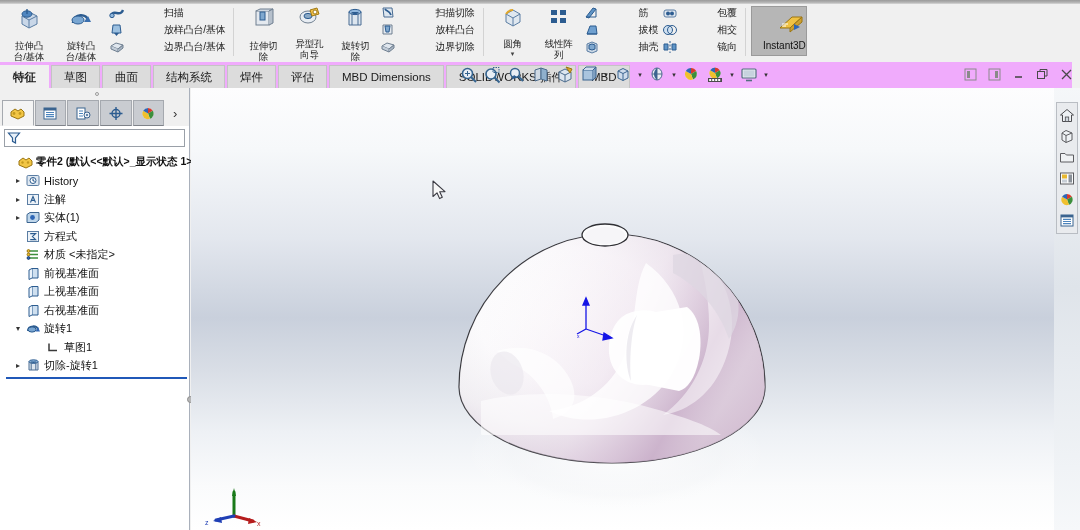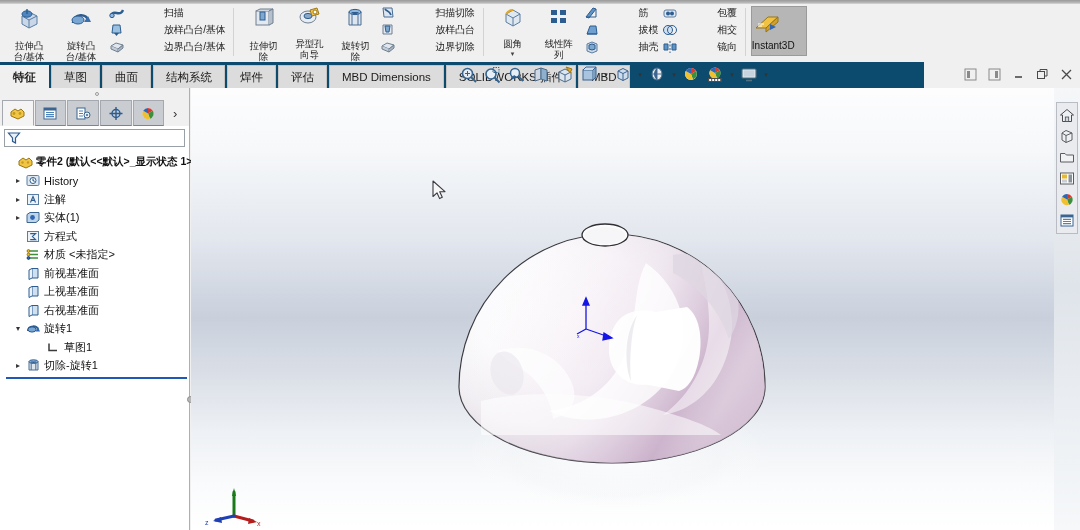--- a/index.html
+++ b/index.html
@@ -45,28 +45,28 @@
   .smbtn .lbl { font-size: 10px; color: #1d1d1d; margin-left: 3px; white-space: nowrap; letter-spacing: -0.2px; }
 
   .caret {
     font-size: 7px; color: #444; line-height: 6px; text-align: center; margin-top: 1px;
   }
   .ic { display: block; }
 
   .i3dbtn {
     width: 56px; margin: 2px 2px 6px; padding-top: 6px;
     background: #b6b6b6; border: 1px solid #9a9a9a;
-    display: flex; flex-direction: column; align-items: flex-start;
+    display: flex; flex-direction: column; align-items: flex-end;
   }
   .i3dbtn .lbl { font-size: 10px; color: #111; margin-top: 3px; }
 
   
   .tabbar {
-    position: absolute; left: 0; top: 62px; width: 924px; height: 26px;
-    background: #0c4a6e; display: flex; align-items: flex-end;
+    position: absolute; left: 0; top: 62px; width: 1072px; height: 26px;
+    background: #f0abfc; display: flex; align-items: flex-end;
   }
   .tab {
     height: 23px; margin-right: 2px; padding: 0 12px;
     display: flex; align-items: center; justify-content: center;
     font-size: 11.5px; color: #1b1b1b;
     background: #dcdcdc; border: 1px solid #c4c4c4; border-bottom: none;
     cursor: default; white-space: nowrap;
   }
   .tab.first { background: #f0f0f0; border-color: transparent; font-weight: bold; }
 

